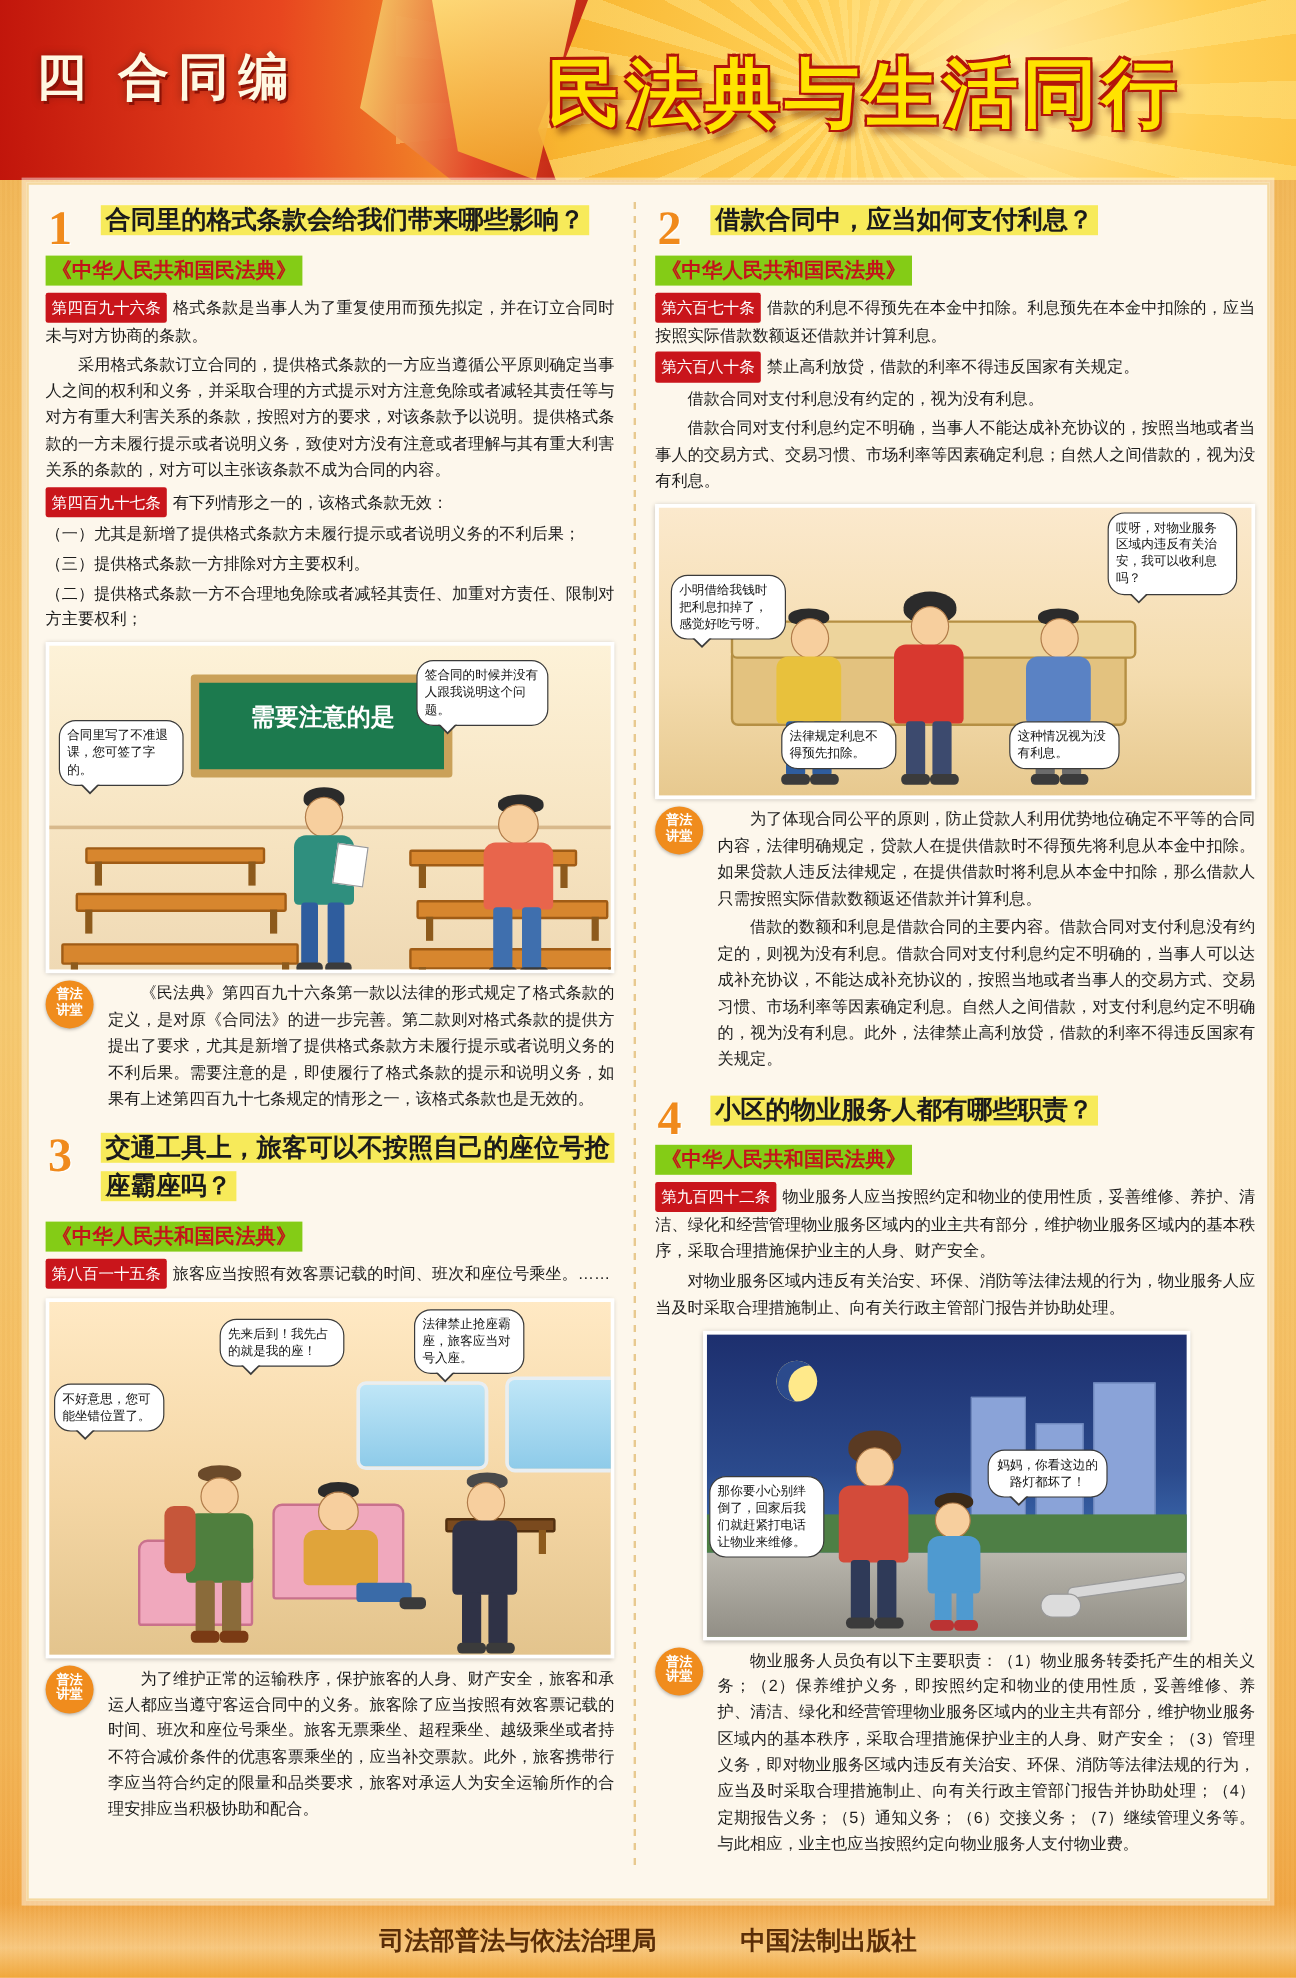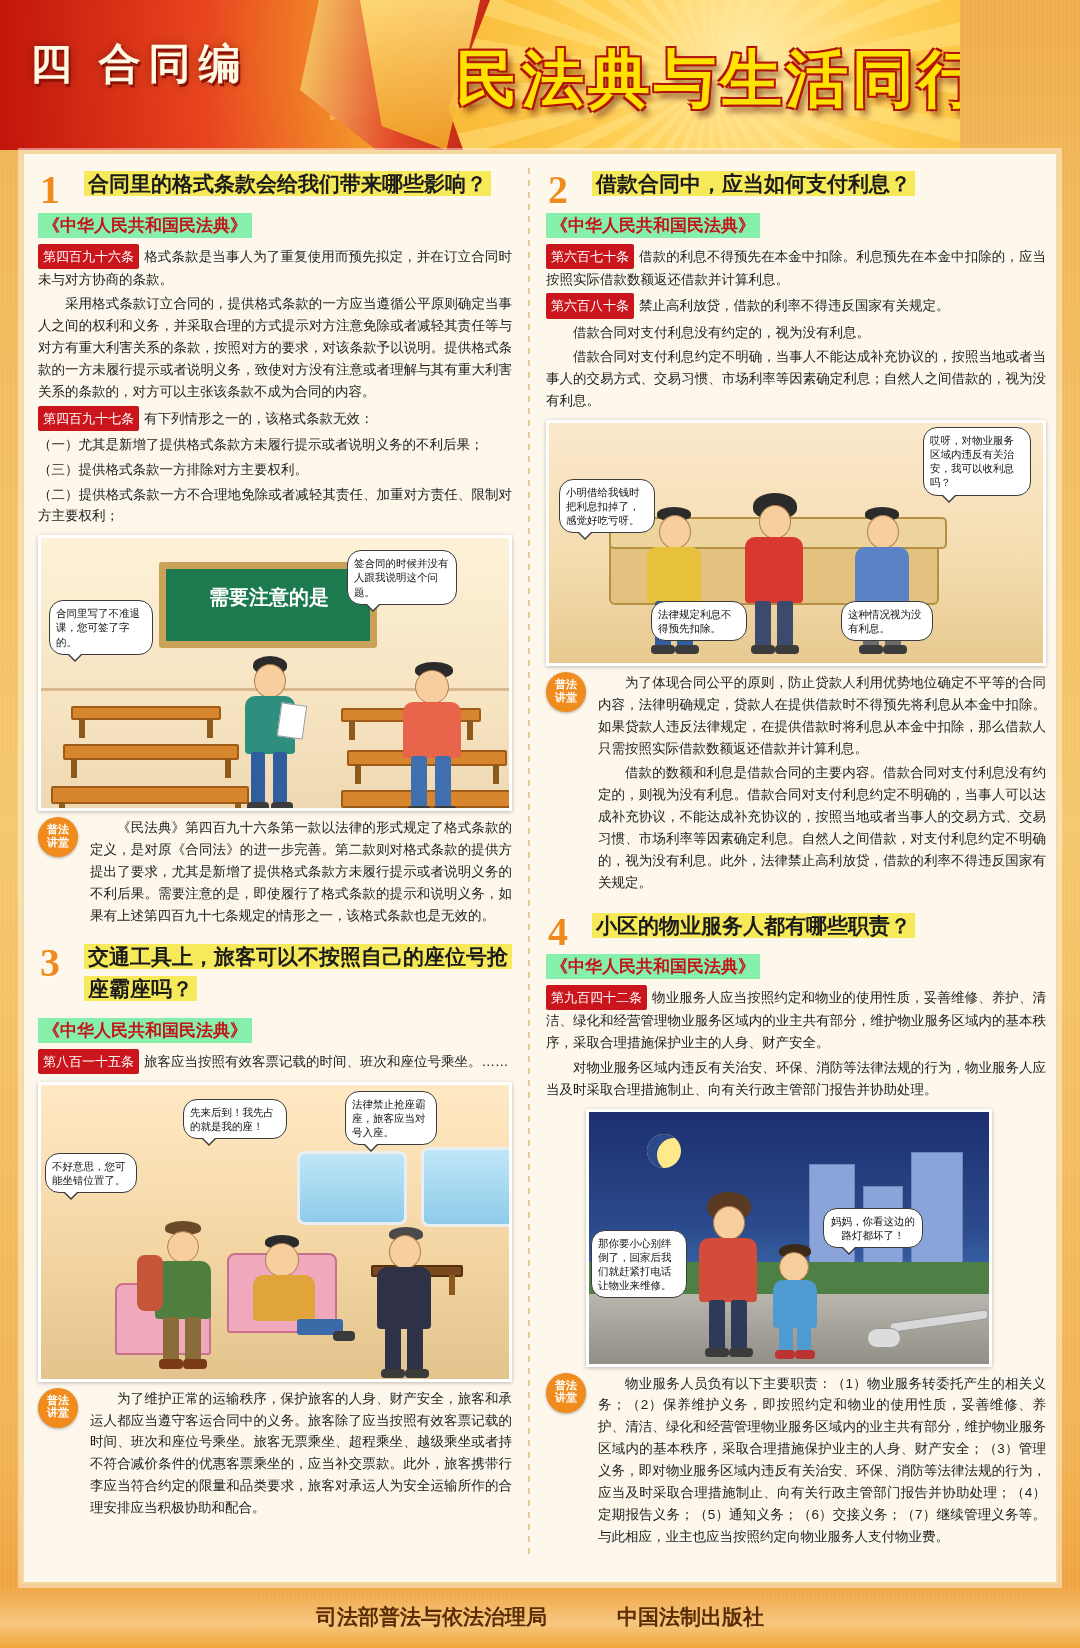--- a/index.html
+++ b/index.html
@@ -16,21 +16,21 @@
       linear-gradient(180deg,#f0ad4c 0%, #f2b95a 12%, #f6c96f 50%, #f3b455 88%, #ef9f3a 100%);
   }
   .poster:before{
     content:""; position:absolute; inset:0;
     background:
       repeating-linear-gradient(90deg, rgba(255,255,255,0.05) 0 2px, rgba(0,0,0,0.02) 2px 4px);
     opacity:.5;
   }
   
   .header {
-    position:absolute; left:0; top:0; width:960px; height:150px;
+    position:absolute; left:0; top:0; width:1080px; height:150px;
     background:
       radial-gradient(circle at 78% 35%, #ffe9a8 0%, #ffcf55 20%, #f8b52f 45%, #e8461f 72%, #c1150b 100%),
       linear-gradient(90deg,#c8140c,#e33c16 40%,#f0a228 100%);
     overflow:hidden;
   }
   .hdr-rays{
     position:absolute; left:330px; top:-130px; width:760px; height:420px;
     background:
       repeating-conic-gradient(from 0deg at 50% 50%,
         rgba(255,235,150,.50) 0deg 5deg, rgba(255,255,255,0) 5deg 11deg);
@@ -91,21 +91,21 @@
   .qtitle{
     display:inline; font-size:21px; font-weight:bold; color:#1b1b1b;
     background:#f7ea5a; line-height:1.55;
     padding:1px 4px; box-decoration-break:clone; -webkit-box-decoration-break:clone;
   }
   
   .lawname{
     display:inline-block; margin:8px 0 3px 0;
     font-family:"Liberation Serif", serif;
     font-size:17px; font-weight:bold; color:#c3141a;
-    background:#86efac; padding:1px 5px;
+    background:#84cc16; padding:1px 5px;
   }
   .article{
     display:inline-block; background:#c9151b; color:#fff;
     font-size:13px; padding:2px 5px; margin-right:5px; white-space:nowrap;
     border-radius:2px;
   }
   p.body{
     margin:3px 0; font-size:13.5px; line-height:1.62; color:#1d1d1d;
     text-align:justify;
   }

